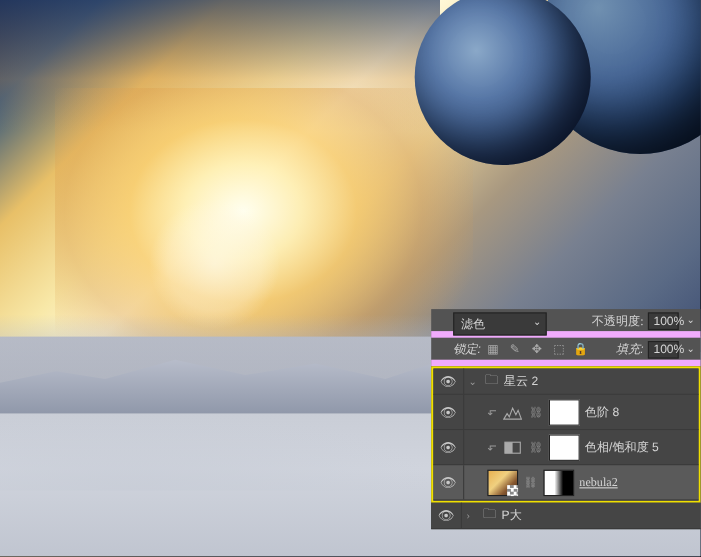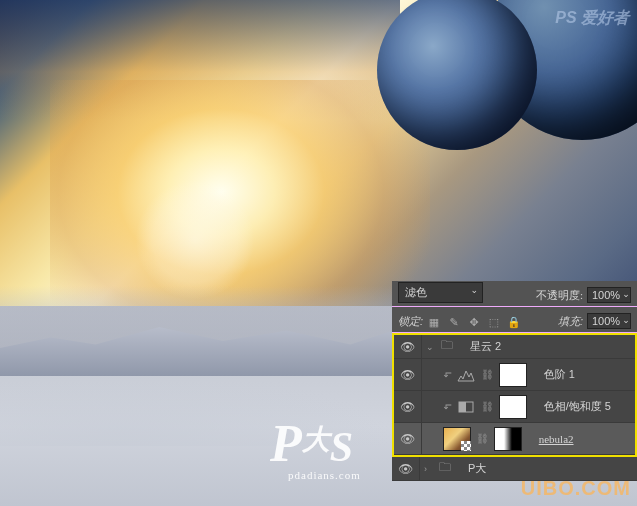--- a/index.html
+++ b/index.html
@@ -113,42 +113,42 @@
       position: absolute;
       right: 0; top: 281px;
       width: 245px;
       background: #535353;
       color: #d4d4d4;
       font-size: 11px;
       z-index: 100;
     }
     .panel-row {
       display: flex;
-      align-items: flex-end;
-      padding: 3px 6px;
-      border-bottom: 1px solid #f0abfc;
+      align-items: flex-start;
+      padding: 3px 20px;
+      border-bottom: 6px solid #f0abfc;
       height: 26px;
     }
     .blend-select {
       background: #3a3a3a;
       border: 1px solid #222;
       color: #d4d4d4;
       padding: 2px 18px 2px 6px;
       font-size: 11px;
       width: 85px;
       position: relative;
     }
     .chev { position: absolute; right: 4px; font-size: 9px; }
     .opacity-label { margin-left: auto; margin-right: 4px; font-family: Liberation Serif, serif; }
     .pct-input {
       background: #3a3a3a;
       border: 1px solid #222;
       color: #d4d4d4;
       padding: 1px 4px;
-      width: 44px;
+      width: 28px;
       display: inline-flex;
       justify-content: space-between;
     }
     .pct-input .chev2 { font-size: 9px; margin-left: 2px; }
     .lock-label { margin-right: 4px; font-style: italic; }
     .lock-icons { display: flex; gap: 6px; align-items: center; }
     .lock-icon { width: 14px; height: 14px; display: flex; align-items: center; justify-content: center; font-size: 11px; color: #aaa; }
     .fill-label { margin-left: auto; margin-right: 4px; font-style: italic; }
     
     .layer-list { background: #454545; }
@@ -205,45 +205,39 @@
       background: linear-gradient(135deg, #e8b050 0%, #f0d080 40%, #885830 70%, #403020 100%);
       position: relative;
     }
     .layer-thumb::after {
       content: '';
       position: absolute;
       right: -1px; bottom: -1px;
       width: 10px; height: 10px;
       background: repeating-conic-gradient(#888 0 25%, #fff 0 50%) 0 0/6px 6px;
     }
-    .layer-name { font-size: 11px; color: #d4d4d4; margin-left: 12px; }
+    .layer-name { font-size: 11px; color: #d4d4d4; }
     .layer-name.underline { text-decoration: underline; font-family: Liberation Serif, serif; }
   </style>
 </head>
 <body>
 
 <div class="canvas">
   <div class="nebula-top"></div>
   <div class="sun-glow"></div>
   <div class="sun-disk"></div>
   <div class="planet2"></div>
   <div class="planet1"></div>
   <div class="desert">
     <div class="dune1"></div>
   </div>
   <div class="mountains">
     <div class="mountain-shape"></div>
   </div>
 
-  <div class="watermark-ps">
-    <span class="ps-big">P</span><span class="ps-big" style="font-size:28px;vertical-align:12px">大</span><span class="ps-s">S</span>
-    <div class="ps-sub">pdadians.com</div>
-  </div>
-  <div class="watermark-corner">PS 爱好者</div>
-  <div class="watermark-bottom">UIBO.COM</div>
 </div>
 
 <div class="layers-panel">
   <div class="panel-row">
     <div class="blend-select">
       <span>滤色</span>
       <span class="chev">⌄</span>
     </div>
     <span class="opacity-label">不透明度:</span>
     <div class="pct-input">
@@ -289,21 +283,21 @@
         <div class="layer-content">
           <span class="indent"></span>
           <span class="clip-icon">↳</span>
           <span class="adj-icon">
             <svg width="18" height="14" viewBox="0 0 18 14">
                 <path d="M1 13 L4 8 L6 11 L9 3 L12 9 L14 5 L17 13 Z" fill="none" stroke="#aaa" stroke-width="1"></path>
               </svg>
           </span>
           <span class="link-icon">⛓</span>
           <div class="mask-thumb"></div>
-          <span class="layer-name">色阶 1</span>
+          <span class="layer-name">色阶 8</span>
         </div>
       </div>
 
       <div class="layer-row">
         <div class="vis-col">
             <span class="eye">👁</span>
           </div>
         <div class="layer-content">
           <span class="indent"></span>
           <span class="clip-icon">↳</span>

